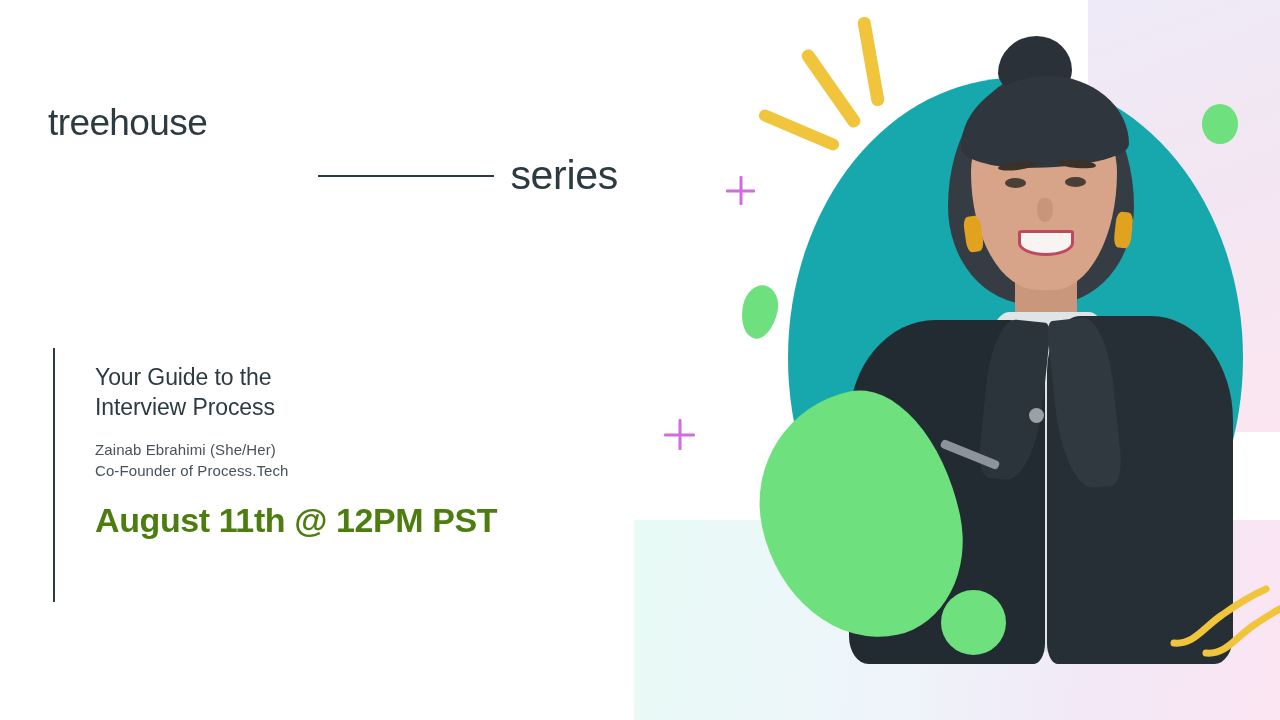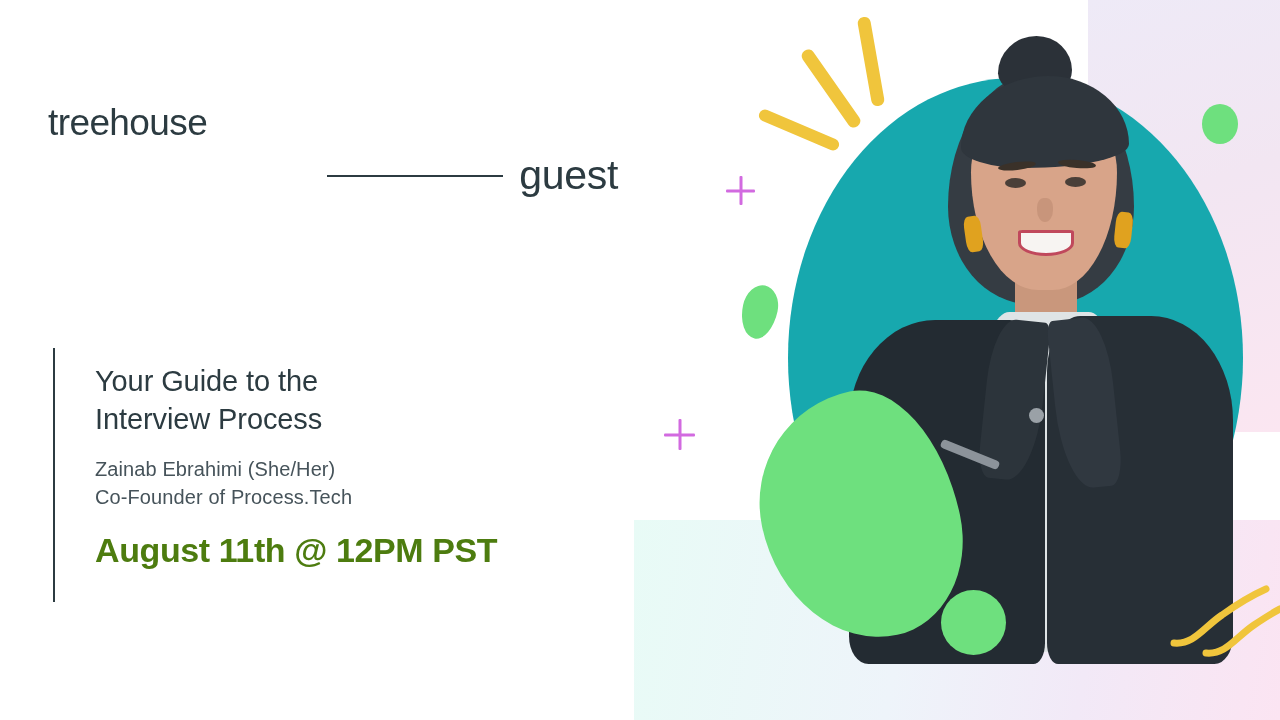--- a/index.html
+++ b/index.html
@@ -309,29 +309,29 @@
   #detail-block {
     position: absolute;
     left: 53px;
     top: 348px;
     height: 254px;
     border-left: 2px solid #2c3b41;
     padding-left: 40px;
     box-sizing: border-box;
   }
   #talk-title {
-    font-size: 29px;
+    font-size: 23px;
     font-weight: 500;
     color: #2c3b41;
     line-height: 1.32;
     margin: 14px 0 0 0;
     letter-spacing: -0.1px;
   }
   .speaker-line {
-    font-size: 20px;
+    font-size: 15px;
     font-weight: 400;
     color: #46535a;
     line-height: 1.42;
     margin: 0;
     letter-spacing: 0.1px;
   }
   #speaker-name { margin-top: 16px; }
   #event-datetime {
     font-size: 34px;
     font-weight: 700;
@@ -389,21 +389,21 @@
     <path d="M36 78 C 56 80, 66 62, 84 50 C 96 42, 102 38, 110 34" stroke="#f0c53c" stroke-width="7" stroke-linecap="round" fill="none"></path>
   </svg>
 
   <div class="cross" id="cross-top"></div>
   <div class="cross" id="cross-bottom"></div>
 
   <div id="headline-block">
     <div id="brand-wordmark">treehouse</div>
     <div id="series-row">
       <div id="series-rule"></div>
-      <div id="series-label">guest</div>
+      <div id="series-label">series</div>
     </div>
   </div>
 
   <div id="detail-block">
     <div id="talk-title">
       <span>Your Guide to the</span><br>
       <span>Interview Process</span>
     </div>
     <p class="speaker-line" id="speaker-name">Zainab Ebrahimi (She/Her)</p>
     <p class="speaker-line" id="speaker-role">Co-Founder of Process.Tech</p>

